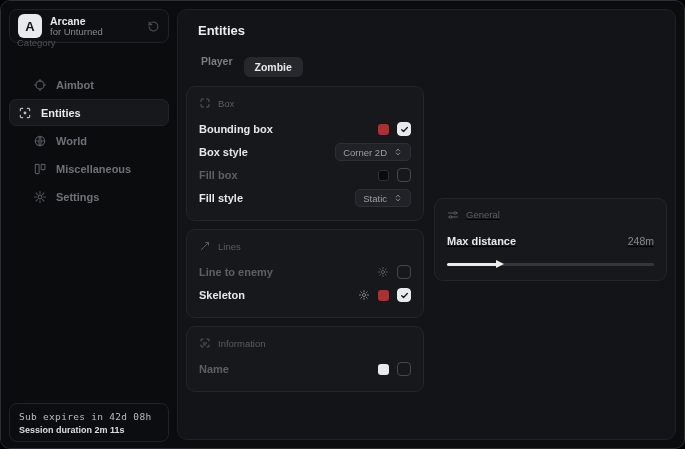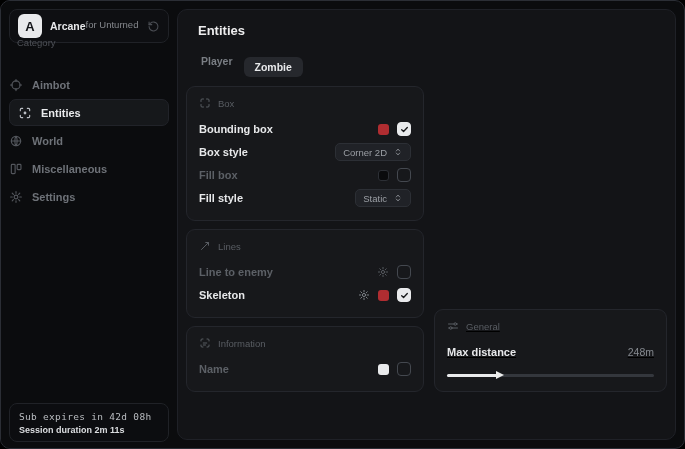--- a/index.html
+++ b/index.html
@@ -4,42 +4,42 @@
 <style>
   * { margin:0; padding:0; box-sizing:border-box; }
   html,body { background:#000; }
   body { width:685px; height:449px; font-family:"Liberation Sans","DejaVu Sans",sans-serif; -webkit-font-smoothing:antialiased; }
   .window { position:relative; width:685px; height:449px; background:#0b0c0e; border:1px solid #2b2e35; border-radius:10px; overflow:hidden; }
 
   
   .sidebar { position:absolute; left:0; top:0; width:176px; height:100%; background:#0b0c0e; }
   .logo-card { position:absolute; left:8px; top:8px; width:160px; height:34px; border:1px solid #202227; border-radius:8px; background:#0e0f12; display:flex; align-items:center; padding:0 8px; gap:8px; }
   .logo-badge { width:24px; height:24px; background:#e9eaec; border-radius:6px; display:flex; align-items:center; justify-content:center; font-weight:bold; font-size:13px; color:#141519; }
-  .logo-titles { display:flex; flex-direction:row; line-height:1.15; }
+  .logo-titles { display:flex; flex-direction:column; line-height:1.15; }
   .app-name { font-size:10.5px; font-weight:bold; color:#e8e9eb; }
   .app-sub { font-size:9.5px; color:#85888d; }
   .logo-refresh { margin-left:auto; color:#4a4d53; display:flex; }
   .cat-label { position:absolute; left:16px; top:36px; font-size:9.5px; color:#4e5157; }
   .nav { position:absolute; left:0; top:70px; width:176px; }
-  .nav-item { height:28px; display:flex; align-items:center; gap:9px; padding:0 8px; color:#6e7278; font-size:11px; font-weight:600; cursor:pointer; }
+  .nav-item { height:28px; display:flex; align-items:center; gap:9px; padding:0 32px; color:#6e7278; font-size:11px; font-weight:600; cursor:pointer; }
   .nav-item .ic { color:#53565c; display:flex; }
   .nav-item.active { margin:0 8px; padding:0 8px; height:27px; background:#16181b; border:1px solid #212329; border-radius:7px; color:#e9eaec; }
   .nav-item.active .ic { color:#bcbfc5; }
   .sub-card { position:absolute; left:8px; bottom:6px; width:160px; border:1px solid #202227; border-radius:8px; padding:7px 9px 6px; background:#0c0d10; }
   .sub-line1 { font-family:"DejaVu Sans Mono","Liberation Mono",monospace; font-size:9.5px; color:#b9bcc0; letter-spacing:.3px; white-space:nowrap; }
   .sub-line2 { margin-top:3px; font-size:9px; font-weight:bold; color:#dcdee1; }
 
   
   .panel { position:absolute; left:176px; top:8px; right:8px; bottom:8px; background:#131417; border:1px solid #1f2127; border-radius:10px; padding:12px 8px 8px; }
   .page-title { margin-left:12px; font-size:13px; font-weight:bold; color:#ededee; line-height:18px; }
   .tabs { margin:10px 0 14px 4px; display:flex; align-items:center; height:22px; }
   .tab { padding:4px 11px; font-size:10.5px; font-weight:600; color:#7a7e84; border-radius:6px; cursor:pointer; }
   .tab.active { background:#26282d; color:#e9eaec;margin-top:12px; }
 
-  .columns { display:flex; gap:10px; align-items:flex-end; }
+  .columns { display:flex; gap:10px; align-items:center; }
   .col-left { width:238px; display:flex; flex-direction:column; gap:8px; }
   .col-right { flex:1; display:flex; flex-direction:column; gap:8px;text-decoration:underline; }
 
   .card { background:#17181b; border:1px solid #24262c; border-radius:9px; padding:10px 12px 11px; }
   .card-head { display:flex; align-items:center; gap:7px; color:#595d63; font-size:9.5px; margin-bottom:9px; }
   .card-head .ic { display:flex; color:#595d63; }
   .row { display:flex; align-items:center; height:22px; }
   .row + .row { margin-top:1px; }
   .row-label { font-size:11px; font-weight:600; color:#e7e8ea; }
   .row.disabled .row-label { color:#5c6066; }

